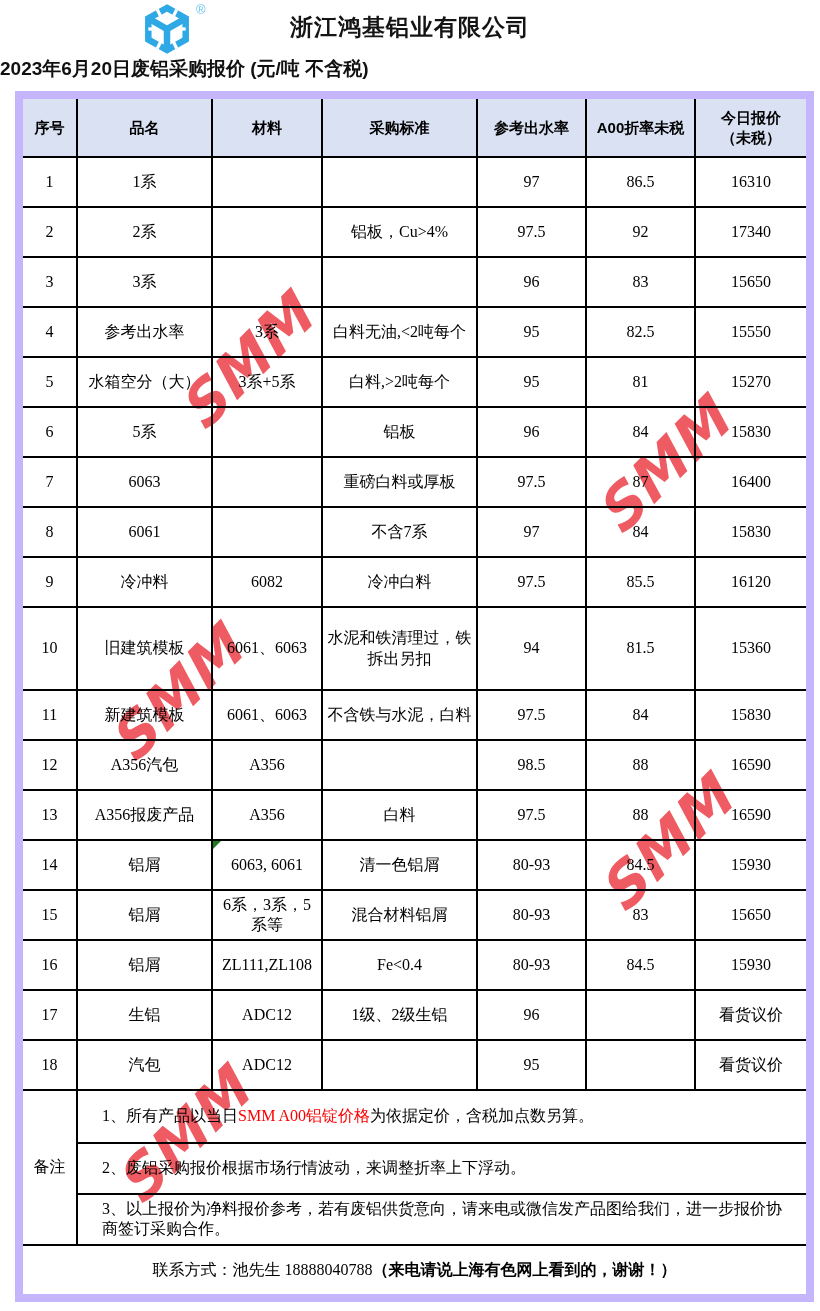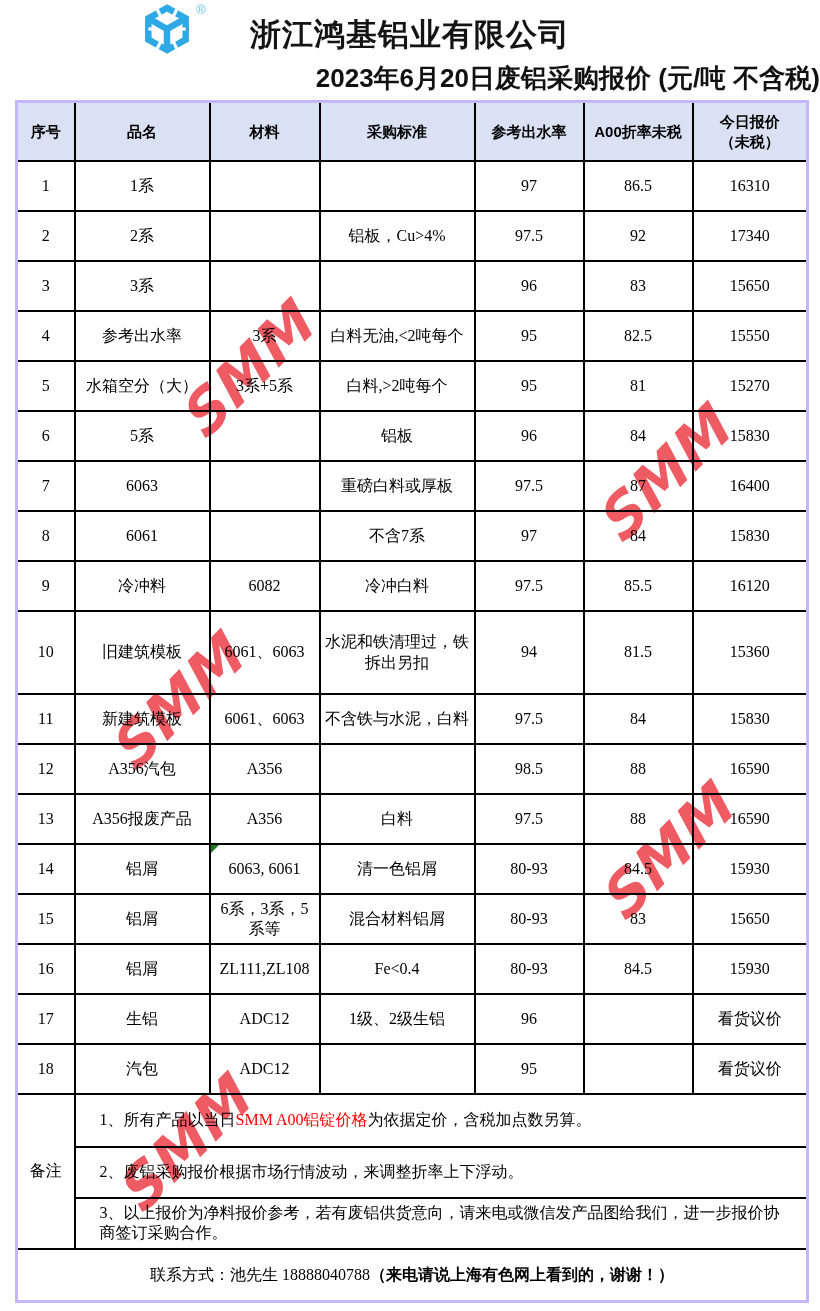--- a/index.html
+++ b/index.html
@@ -3,32 +3,32 @@
 <meta charset="utf-8">
 <style>
   html,body{margin:0;padding:0;background:#fff;}
   .page{position:relative;width:820px;height:1311px;background:#fff;overflow:hidden;
         font-family:"Liberation Serif","DejaVu Serif",serif;color:#000;}
   
   .hdr{position:relative;padding-top:5px;}
   .logo{position:absolute;left:138px;top:3px;width:58px;height:52px;}
   .reg{position:absolute;left:196px;top:2px;font-size:13px;color:#66C4EC;
        font-family:"Liberation Sans",sans-serif;}
-  .company{margin:8px;text-align:center;font-family:"Liberation Sans","DejaVu Sans",sans-serif;
-           font-weight:700;font-size:31px;line-height:44px;letter-spacing:1px;color:#141414;}
-  .subtitle{margin-top:7px;text-align:right;font-family:"Liberation Sans","DejaVu Sans",sans-serif;
-            font-weight:700;font-size:26px;line-height:26px;color:#111;}
+  .company{margin:0;text-align:center;font-family:"Liberation Sans","DejaVu Sans",sans-serif;
+           font-weight:700;font-size:23px;line-height:44px;letter-spacing:1px;color:#141414;}
+  .subtitle{margin-top:7px;text-align:left;font-family:"Liberation Sans","DejaVu Sans",sans-serif;
+            font-weight:700;font-size:19px;line-height:26px;color:#111;}
   
   .sheet{position:relative;margin:9px 14px 0 15px;}
   .wm{position:absolute;z-index:0;transform:translate(-50%,-50%) rotate(-45deg) skewX(-6deg);
       font-family:"DejaVu Sans",sans-serif;font-style:italic;font-weight:900;
       font-size:58px;letter-spacing:1px;color:rgba(234,55,64,0.82);pointer-events:none;}
   
   table.quote{position:relative;z-index:1;border-collapse:collapse;table-layout:fixed;
-              width:791px;border:3px solid #c4b5fd;background:transparent;}
+              width:791px;border:8px solid #c4b5fd;background:transparent;}
   .quote th,.quote td{border:2px solid #000;text-align:center;vertical-align:middle;
               padding:2px 4px;font-size:16px;line-height:1.28;overflow:hidden;}
   .quote thead th{background:#D9E1F2;font-family:"Liberation Sans","DejaVu Sans",sans-serif;
               font-weight:700;font-size:15px;height:53px;white-space:pre-line;}
   .quote tbody tr.r{height:50px;}
   .quote tbody tr.tall{height:83px;}
   .quote tbody tr.note-r1{height:53px;}
   .quote tbody tr.note-r2{height:51px;}
   .quote tbody tr.note-r3{height:48px;}
   .quote tbody tr.contact-r{height:53px;}

